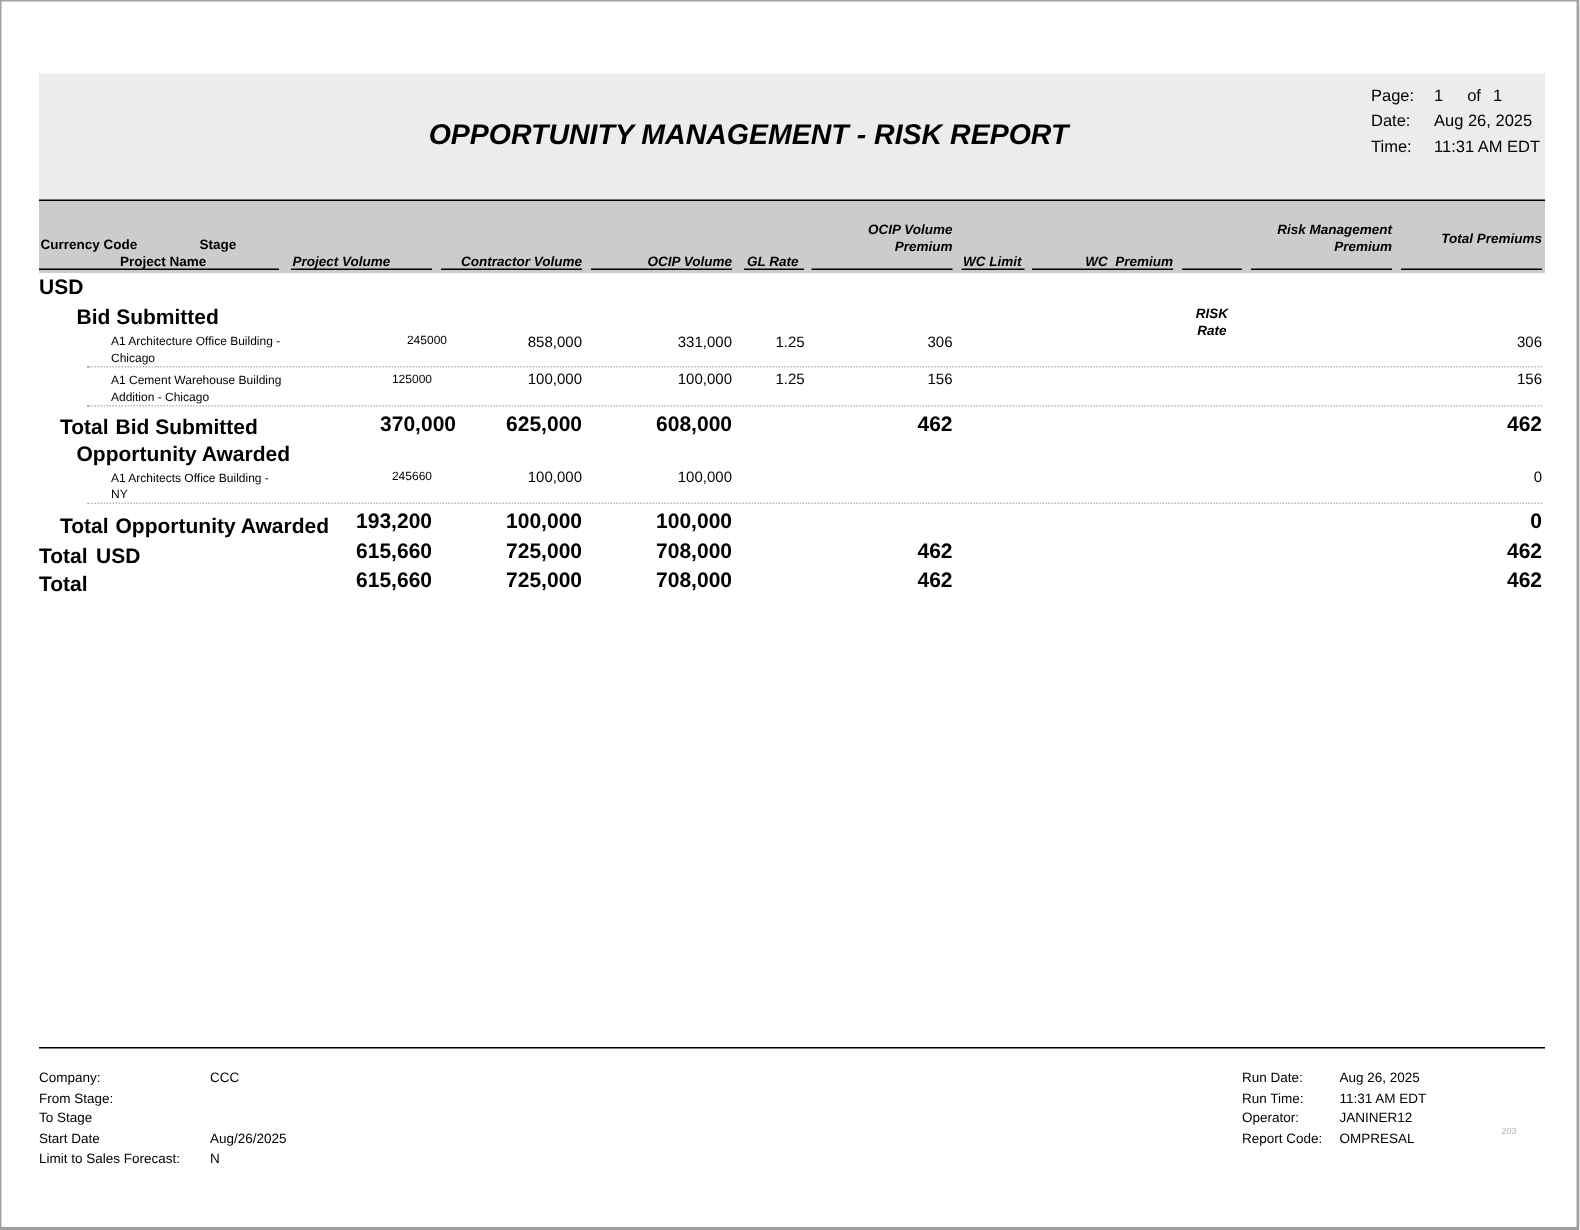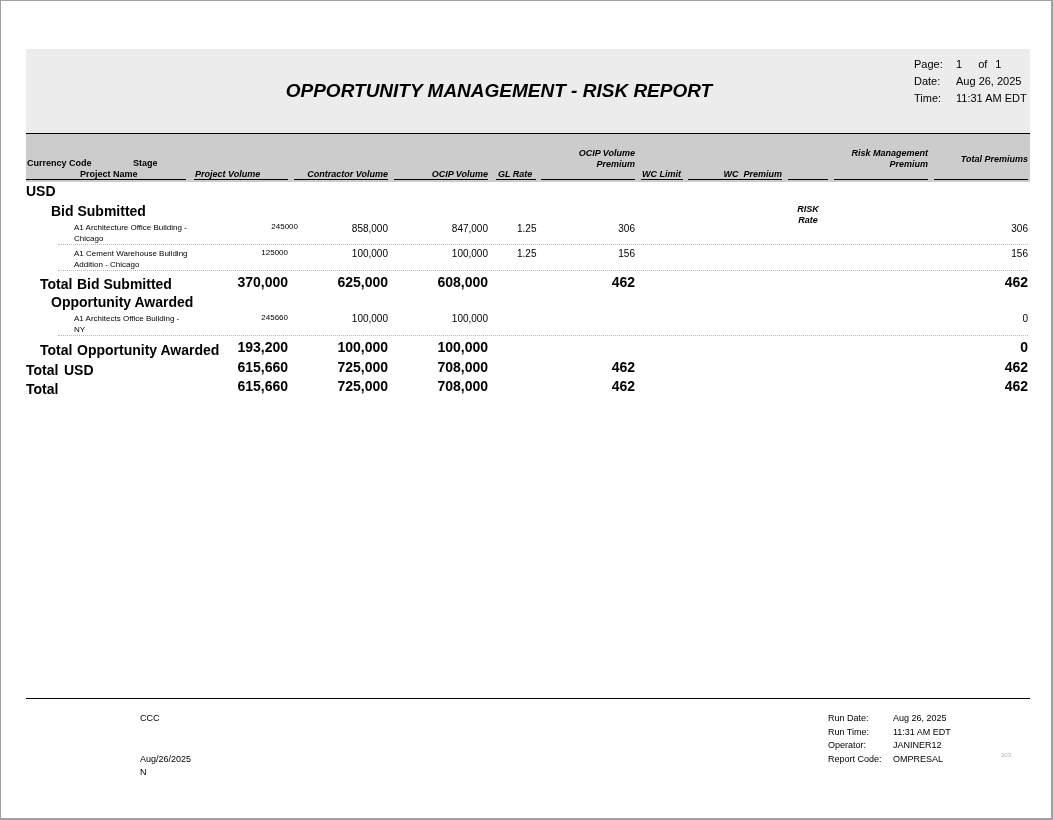--- a/index.html
+++ b/index.html
@@ -102,42 +102,42 @@
   </div>
 
   <div class="txt b" style="left:25px; top:182px;">USD</div>
 
   <div class="txt b" style="left:50px; top:202px;">Bid Submitted</div>
 
   <div>
     <div class="txt small" style="left:73px; top:221px; width:115px;">A1 Architecture Office Building - Chicago</div>
     <div class="txt num" style="left:210px; width:87px; top:221px; font-size:8px;">245000</div>
     <div class="txt num" style="left:290px; width:97px; top:222px; font-size:10px;">858,000</div>
-    <div class="txt num" style="left:390px; width:97px; top:222px; font-size:10px;">847,000</div>
+    <div class="txt num" style="left:390px; width:97px; top:222px; font-size:10px;">331,000</div>
     <div class="txt" style="left:516px; top:222px; font-size:10px;">1.25</div>
     <div class="txt num" style="left:540px; width:94px; top:222px; font-size:10px;">306</div>
     <div class="txt num" style="left:930px; width:97px; top:222px; font-size:10px;">306</div>
   </div>
   <div class="dots" style="left:57px; width:970px; top:243px;"></div>
 
   <div>
     <div class="txt small" style="left:73px; top:247px; width:115px;">A1 Cement Warehouse Building Addition - Chicago</div>
     <div class="txt num" style="left:200px; width:87px; top:247px; font-size:8px;">125000</div>
     <div class="txt num" style="left:290px; width:97px; top:247px; font-size:10px;">100,000</div>
     <div class="txt num" style="left:390px; width:97px; top:247px; font-size:10px;">100,000</div>
     <div class="txt" style="left:516px; top:247px; font-size:10px;">1.25</div>
     <div class="txt num" style="left:540px; width:94px; top:247px; font-size:10px;">156</div>
     <div class="txt num" style="left:930px; width:97px; top:247px; font-size:10px;">156</div>
   </div>
   <div class="dots" style="left:57px; width:970px; top:269px;"></div>
 
   <div>
     <div class="txt b" style="left:39px; top:275px;">Total</div>
     <div class="txt b" style="left:76px; top:275px;">Bid Submitted</div>
-    <div class="txt b num" style="left:190px; width:97px; top:273px;">370,000</div>
+    <div class="txt b num" style="left:206px; width:97px; top:273px;">370,000</div>
     <div class="txt b num" style="left:290px; width:97px; top:273px;">625,000</div>
     <div class="txt b num" style="left:390px; width:97px; top:273px;">608,000</div>
     <div class="txt b num" style="left:540px; width:94px; top:273px;">462</div>
     <div class="txt b num" style="left:930px; width:97px; top:273px;">462</div>
   </div>
 
   <div class="txt b" style="left:50px; top:293px;">Opportunity Awarded</div>
 
   <div>
     <div class="txt small" style="left:73px; top:312px; width:115px;">A1 Architects Office Building - NY</div>
@@ -171,20 +171,27 @@
     <div class="txt b" style="left:25px; top:380px;">Total</div>
     <div class="txt b num" style="left:190px; width:97px; top:377px;">615,660</div>
     <div class="txt b num" style="left:290px; width:97px; top:377px;">725,000</div>
     <div class="txt b num" style="left:390px; width:97px; top:377px;">708,000</div>
     <div class="txt b num" style="left:540px; width:94px; top:377px;">462</div>
     <div class="txt b num" style="left:930px; width:97px; top:377px;">462</div>
   </div>
 
   <div class="params-line"></div>
 
+  <div class="ptxt" style="left:25px; top:711px;">
+    <div>Company:</div>
+    <div>From Stage:</div>
+    <div>To Stage</div>
+    <div>Start Date</div>
+    <div>Limit to Sales Forecast:</div>
+  </div>
   <div class="ptxt" style="left:139px; top:711px;">
     <div style="height:13.5px">CCC</div>
     <div style="height:13.5px"></div>
     <div style="height:13.5px"></div>
     <div style="height:13.5px">Aug/26/2025</div>
     <div style="height:13.5px">N</div>
   </div>
 
   <div class="ptxt" style="left:827px; top:711px;">
     <div>Run Date:</div>

